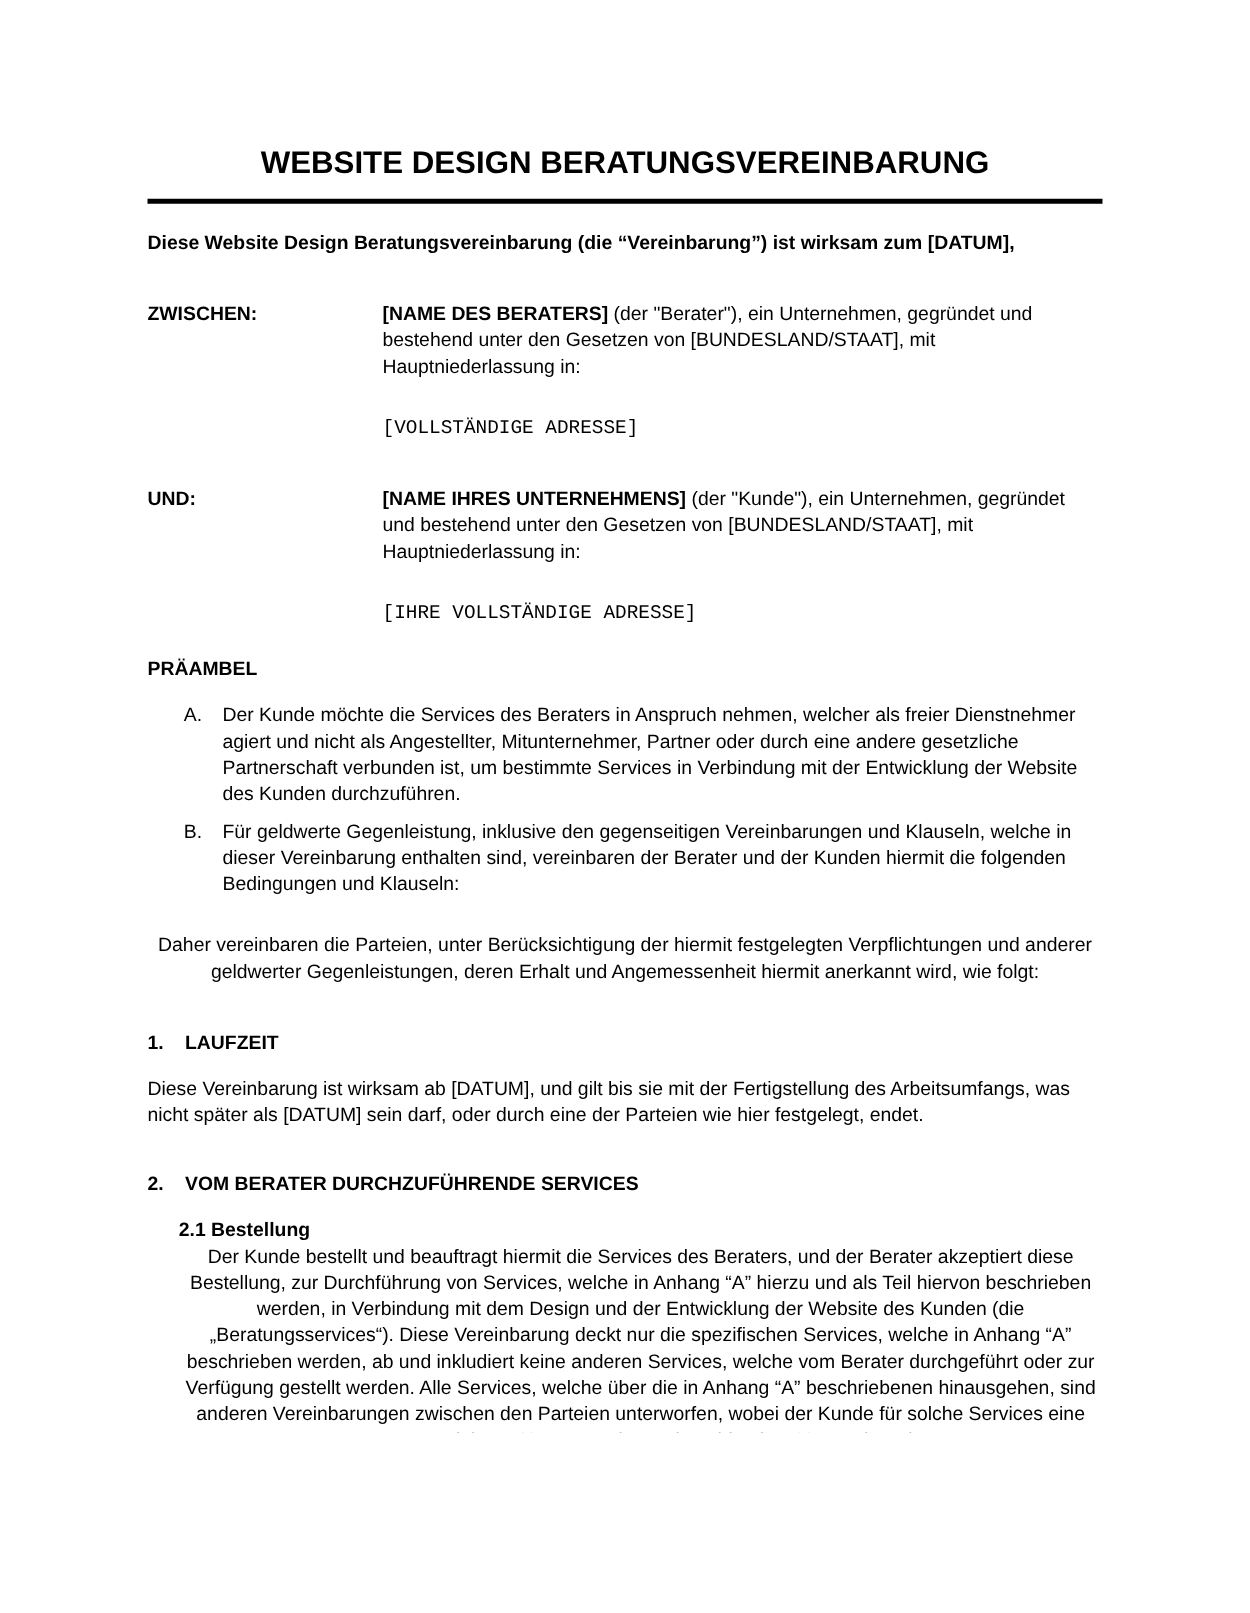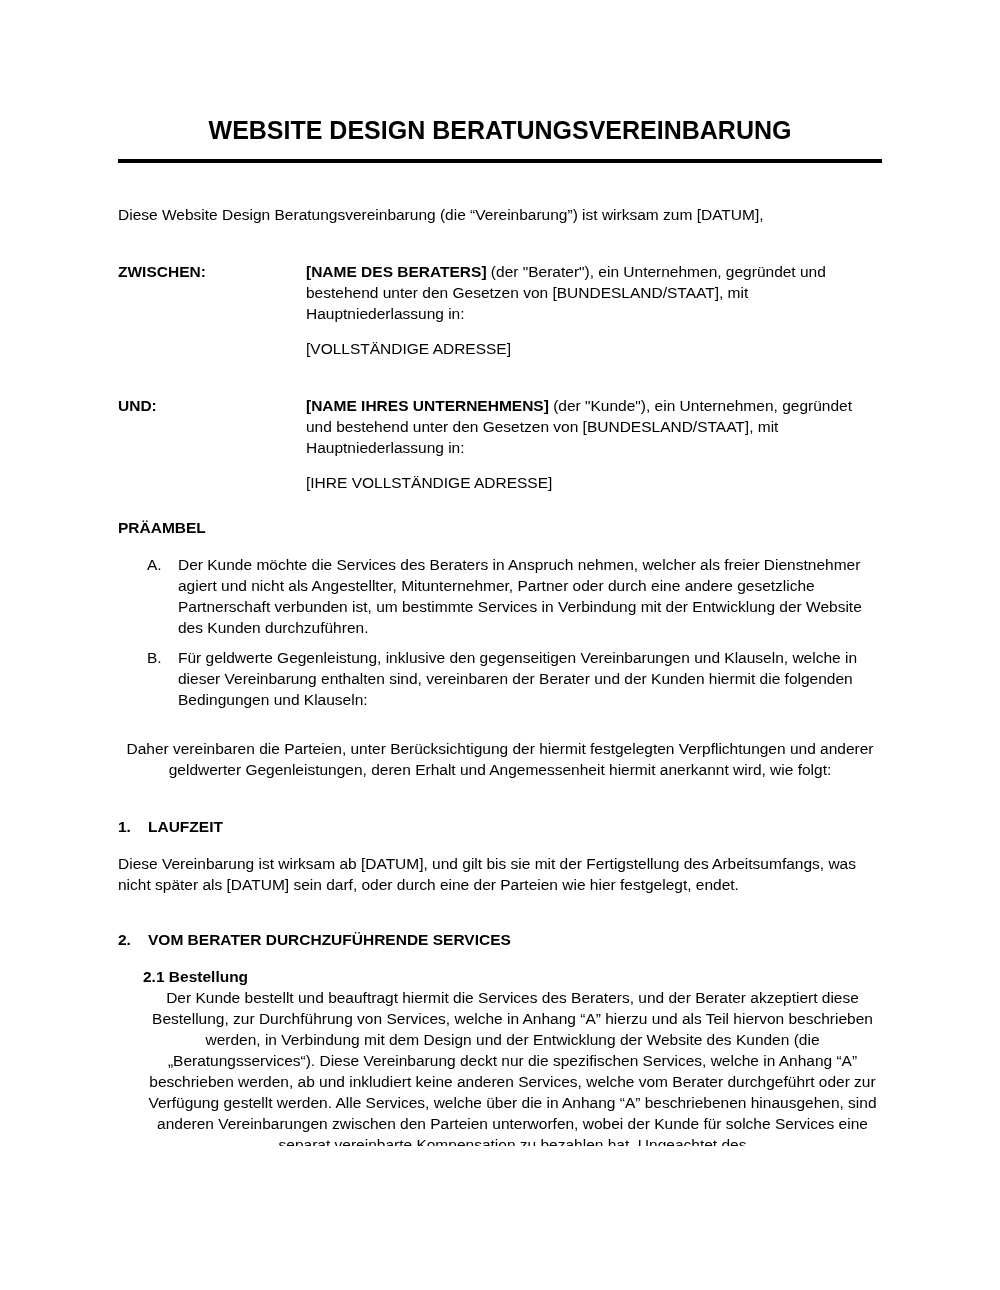--- a/index.html
+++ b/index.html
@@ -23,27 +23,27 @@
     text-align: center;
     font-size: 25px;
     line-height: 29px;
     font-weight: bold;
   }
   .rule-thick {
     height: 4px;
     background: #000000;
     margin-top: 14px;
   }
-  .intro { margin-top: 41px; }
+  .intro { margin-top: 21px; font-weight: bold; }
 
   .party { display: flex; margin-top: 36px; }
   .party-label { flex: 0 0 188px; font-weight: bold; }
   .party-body { flex: 1; }
   .party-name { font-weight: bold; }
-  .party-address { margin-top: 14px; }
+  .party-address { margin-top: 28px; font-family: Liberation Mono, monospace; }
 
   .preamble-heading {
     margin-top: 24px;
     font-weight: bold;
   }
   .pre-item { display: flex; margin-top: 16px; margin-left: 29px; }
   .pre-item + .pre-item { margin-top: 9px; }
   .pre-marker { flex: 0 0 31px; }
   .pre-text { flex: 1; }
   .pre-closing { margin-top: 28px; text-align: center; }

